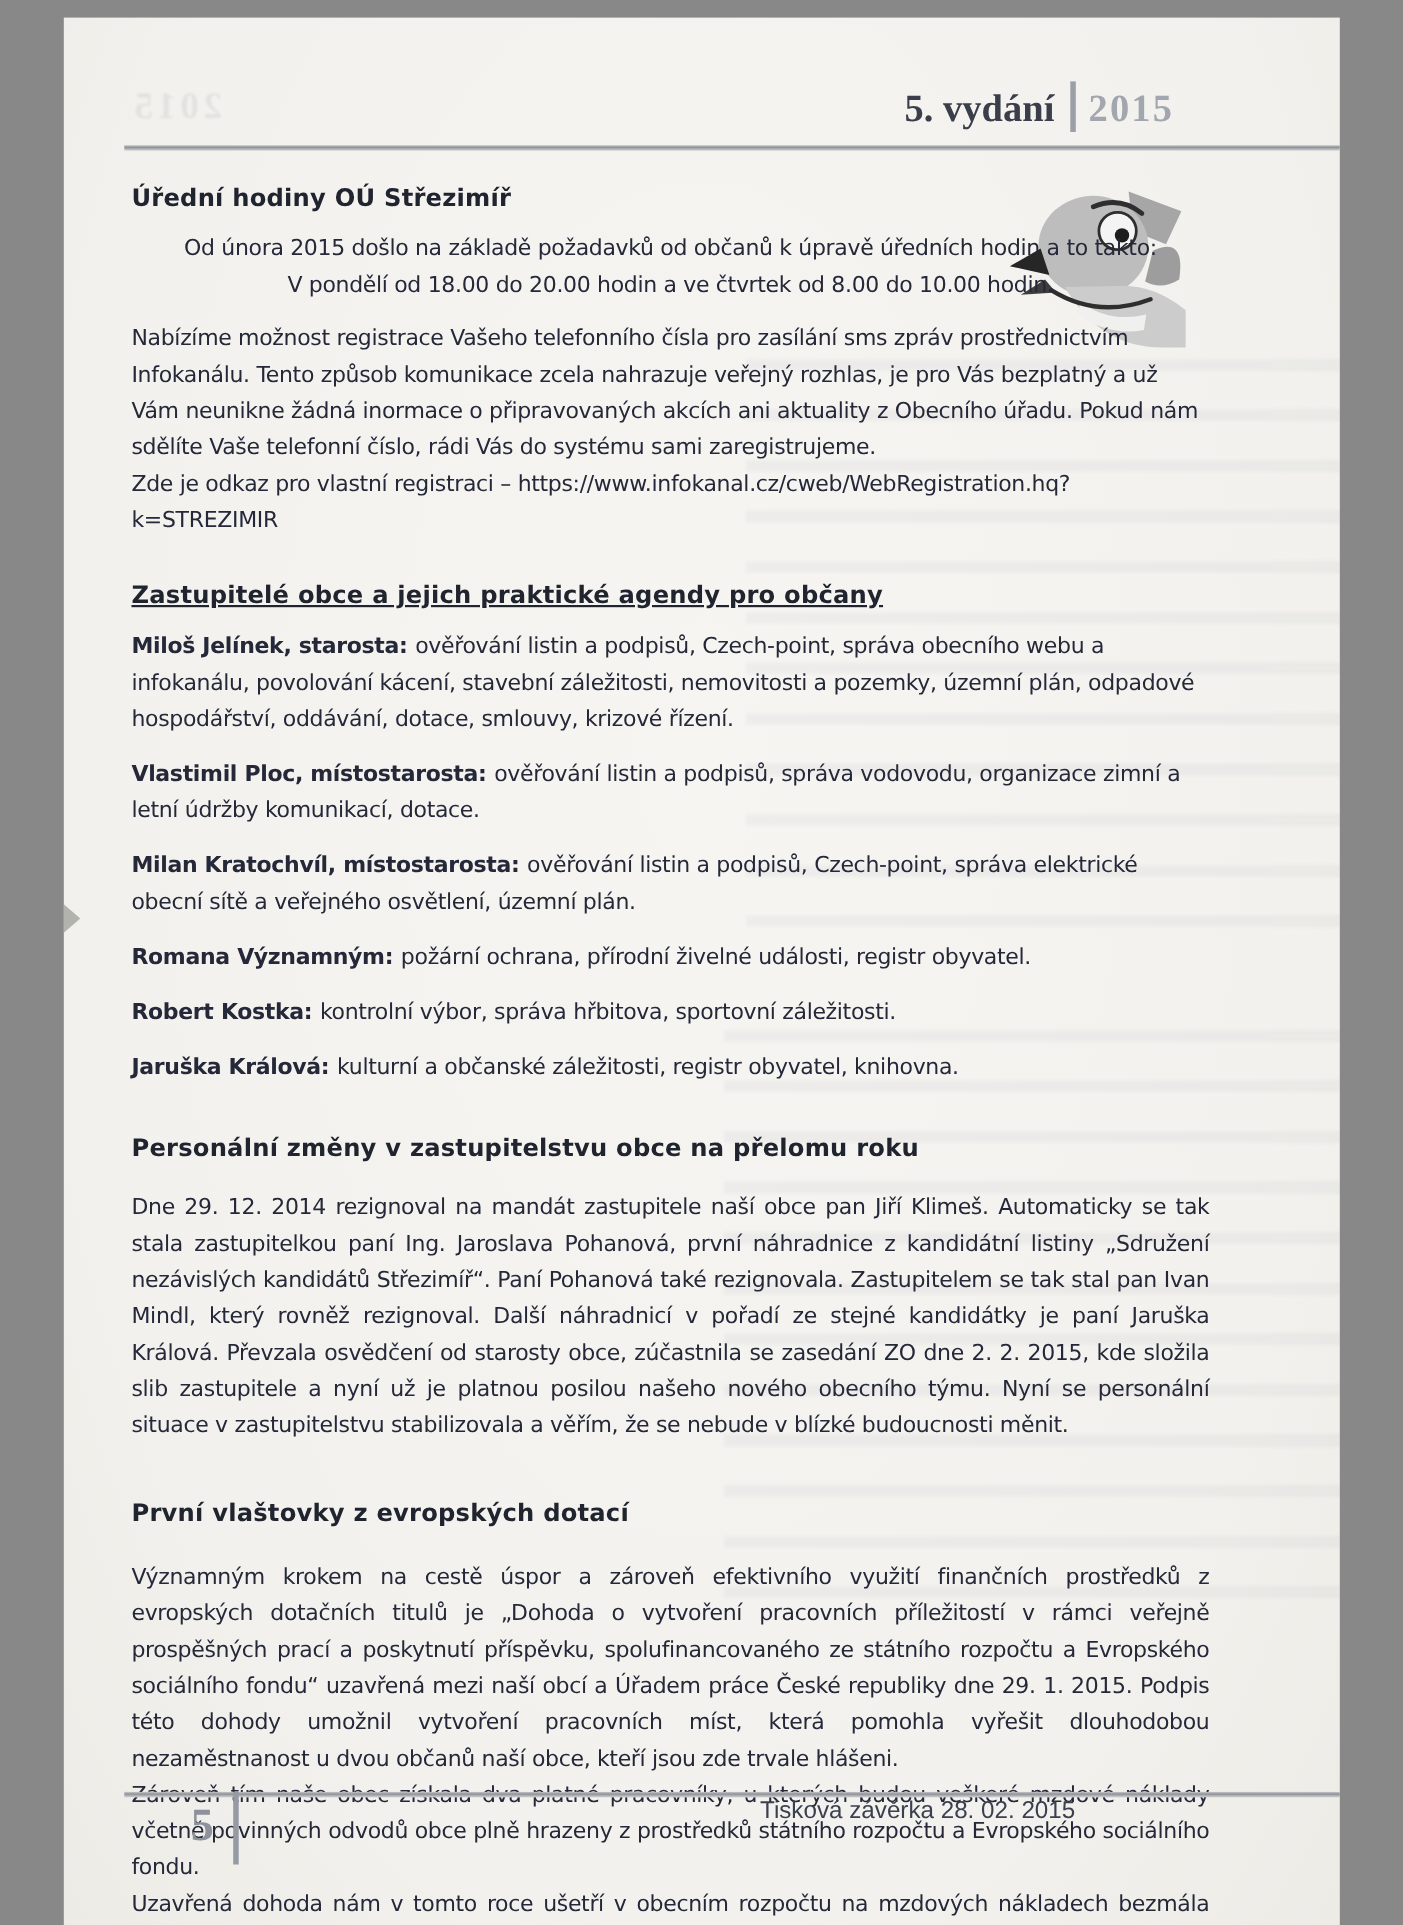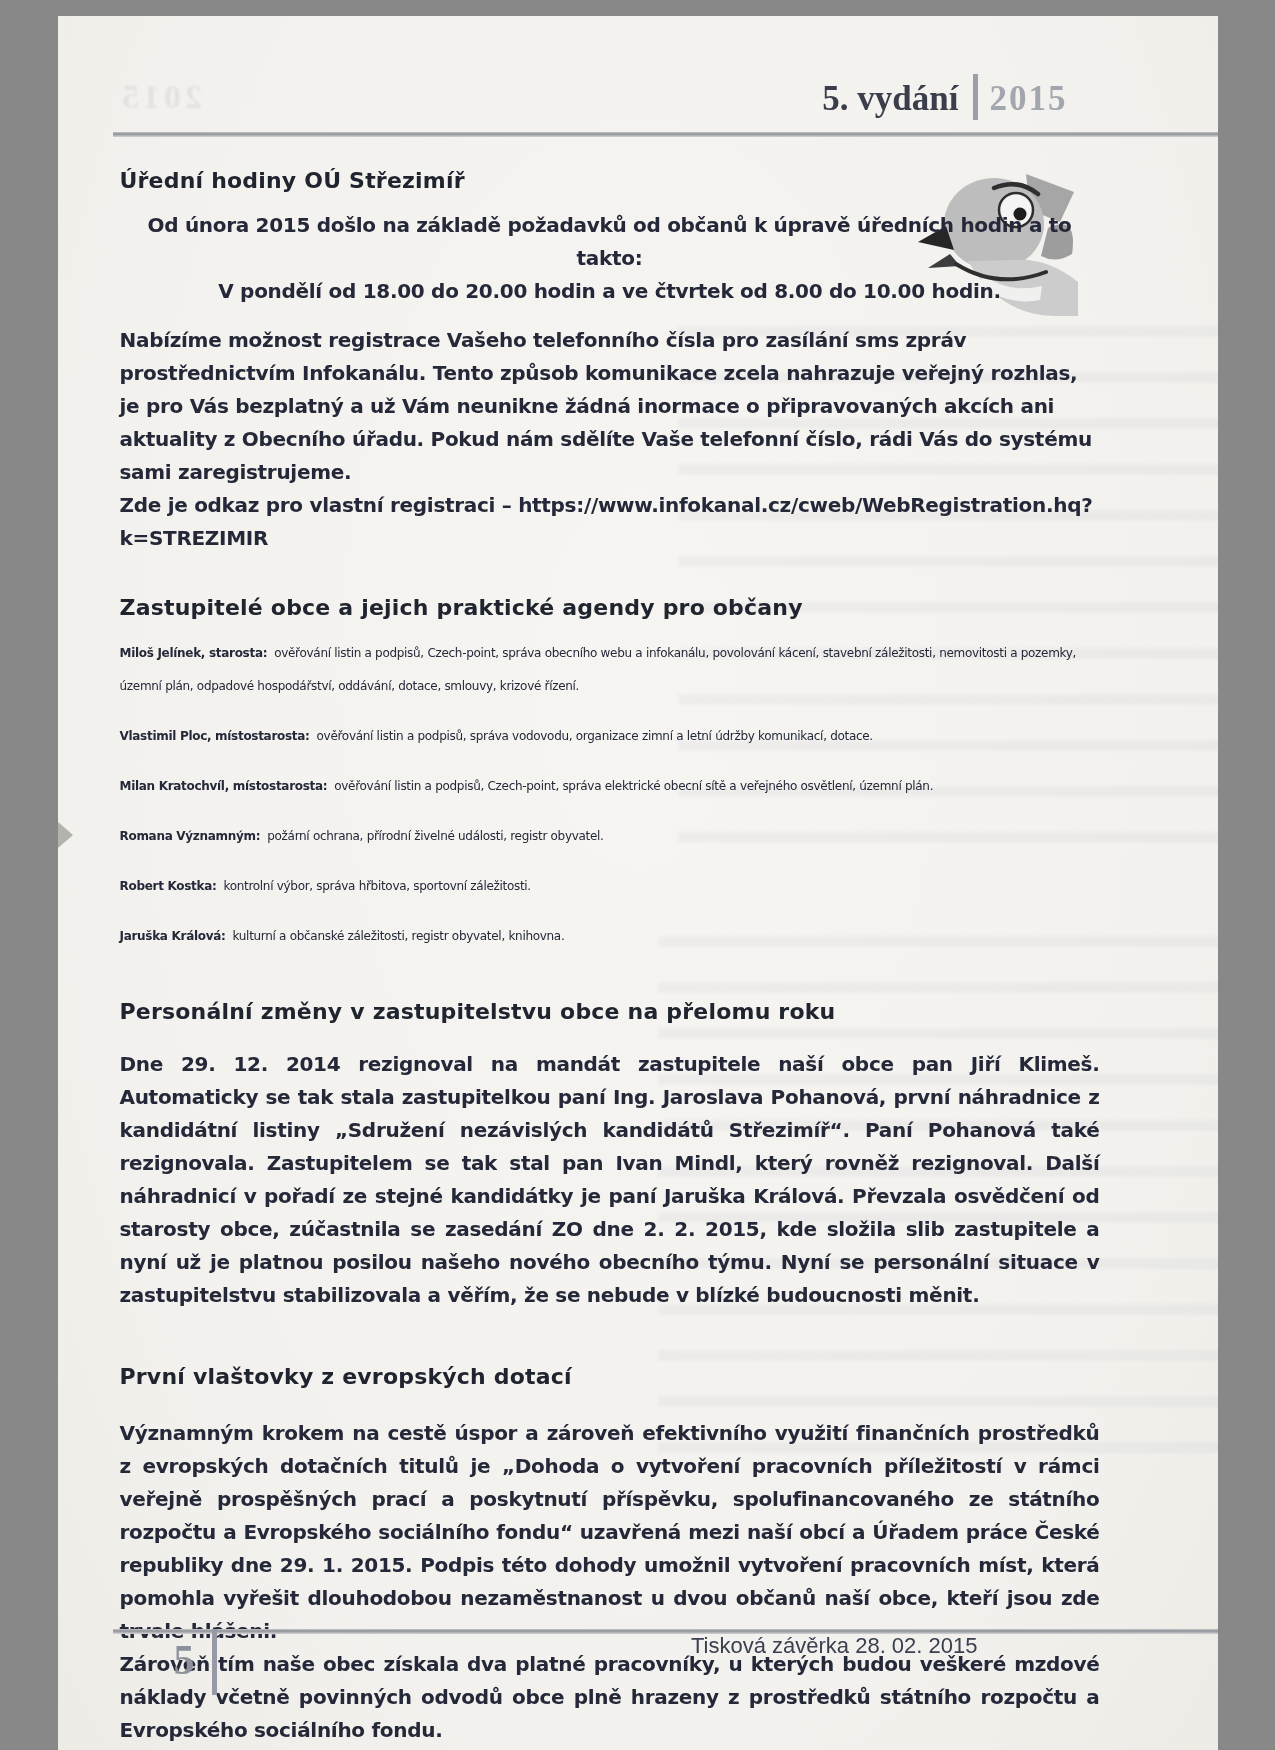--- a/index.html
+++ b/index.html
@@ -50,32 +50,32 @@
   
   .content {
     position:absolute; top:128px; left:62px; width:980px;
   }
   h2.sec-title {
     font-size:22px; font-weight:bold; text-align:left;
     color:#20242f; margin:0; letter-spacing:0.2px;
   }
   .t-office   { margin-top:24px  !important; }
   .t-infok    { margin-top:34px  !important; }
-  .t-council  { margin-top:40px  !important; }
+  .t-council  { margin-top:40px  !important;text-decoration:underline; }
   .t-personnel{ margin-top:46px  !important; }
   .t-grants   { margin-top:52px  !important; }
 
   p.body-text {
     font-size:20px; line-height:33px; letter-spacing:-0.3px;
-    margin:16px 0 0 0; white-space:pre-wrap;font-weight:bold;
+    margin:16px 0 0 0; white-space:pre-wrap;
   }
   p.justified { text-align:justify; }
 
   p.member {
-    font-size:12px; line-height:33px; letter-spacing:-0.3px;
+    font-size:20px; line-height:33px; letter-spacing:-0.3px;
     margin:17px 0 0 0;
   }
   .member-name { font-weight:bold; margin-right:7px; }
 
   
   .bird-wrap { position:absolute; top:150px; left:850px; width:170px; height:155px; }
 
   
   .edge-mark {
     position:absolute; left:0; top:806px; width:0; height:0;

